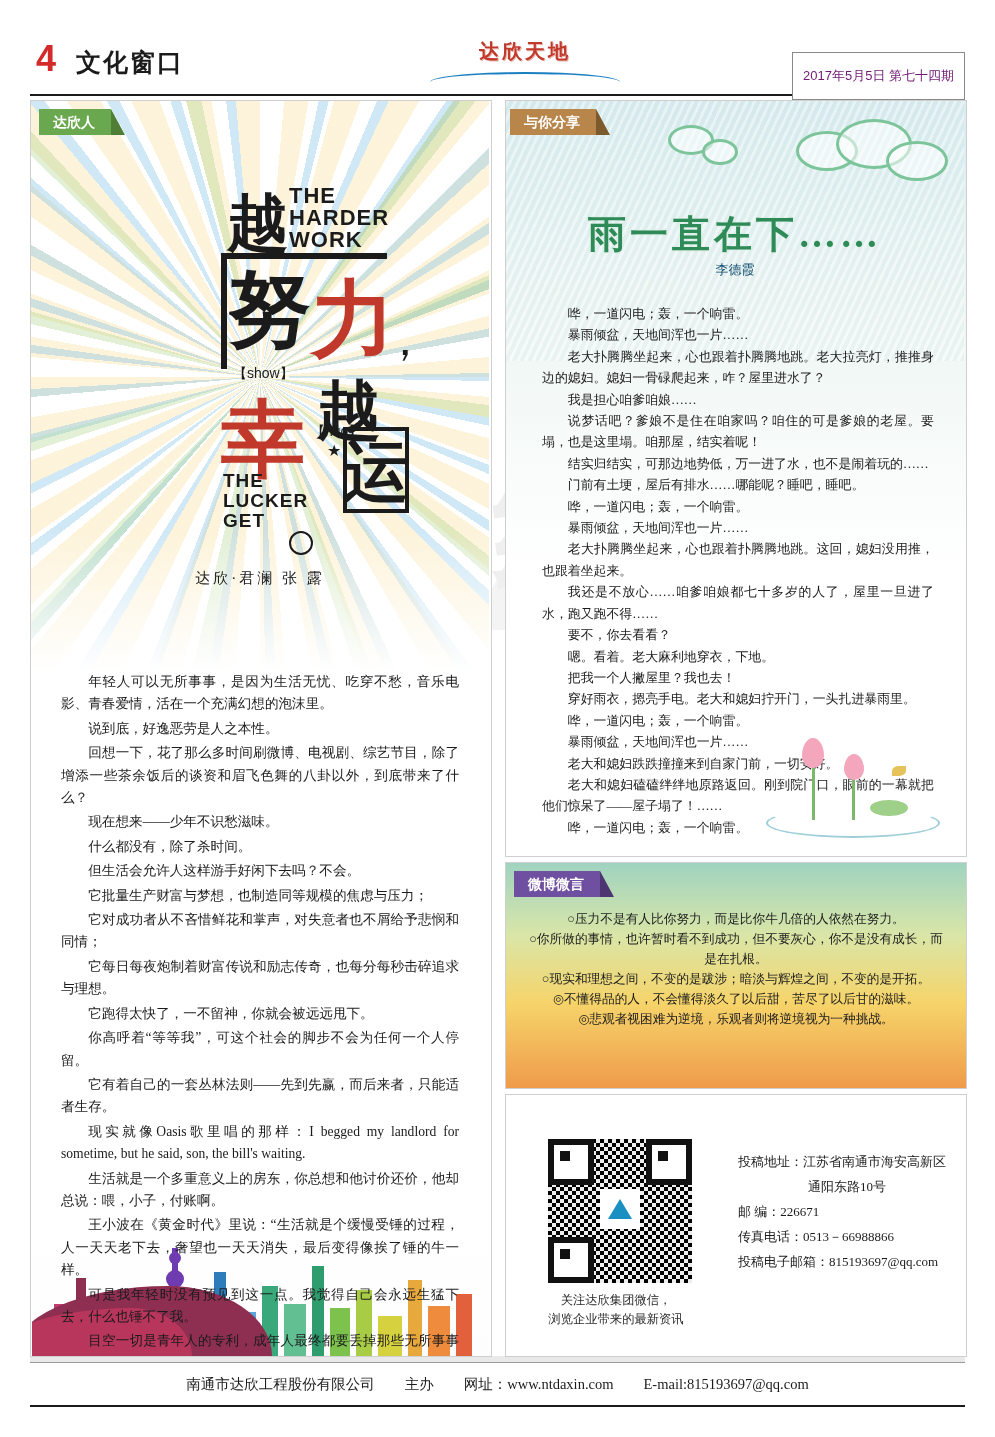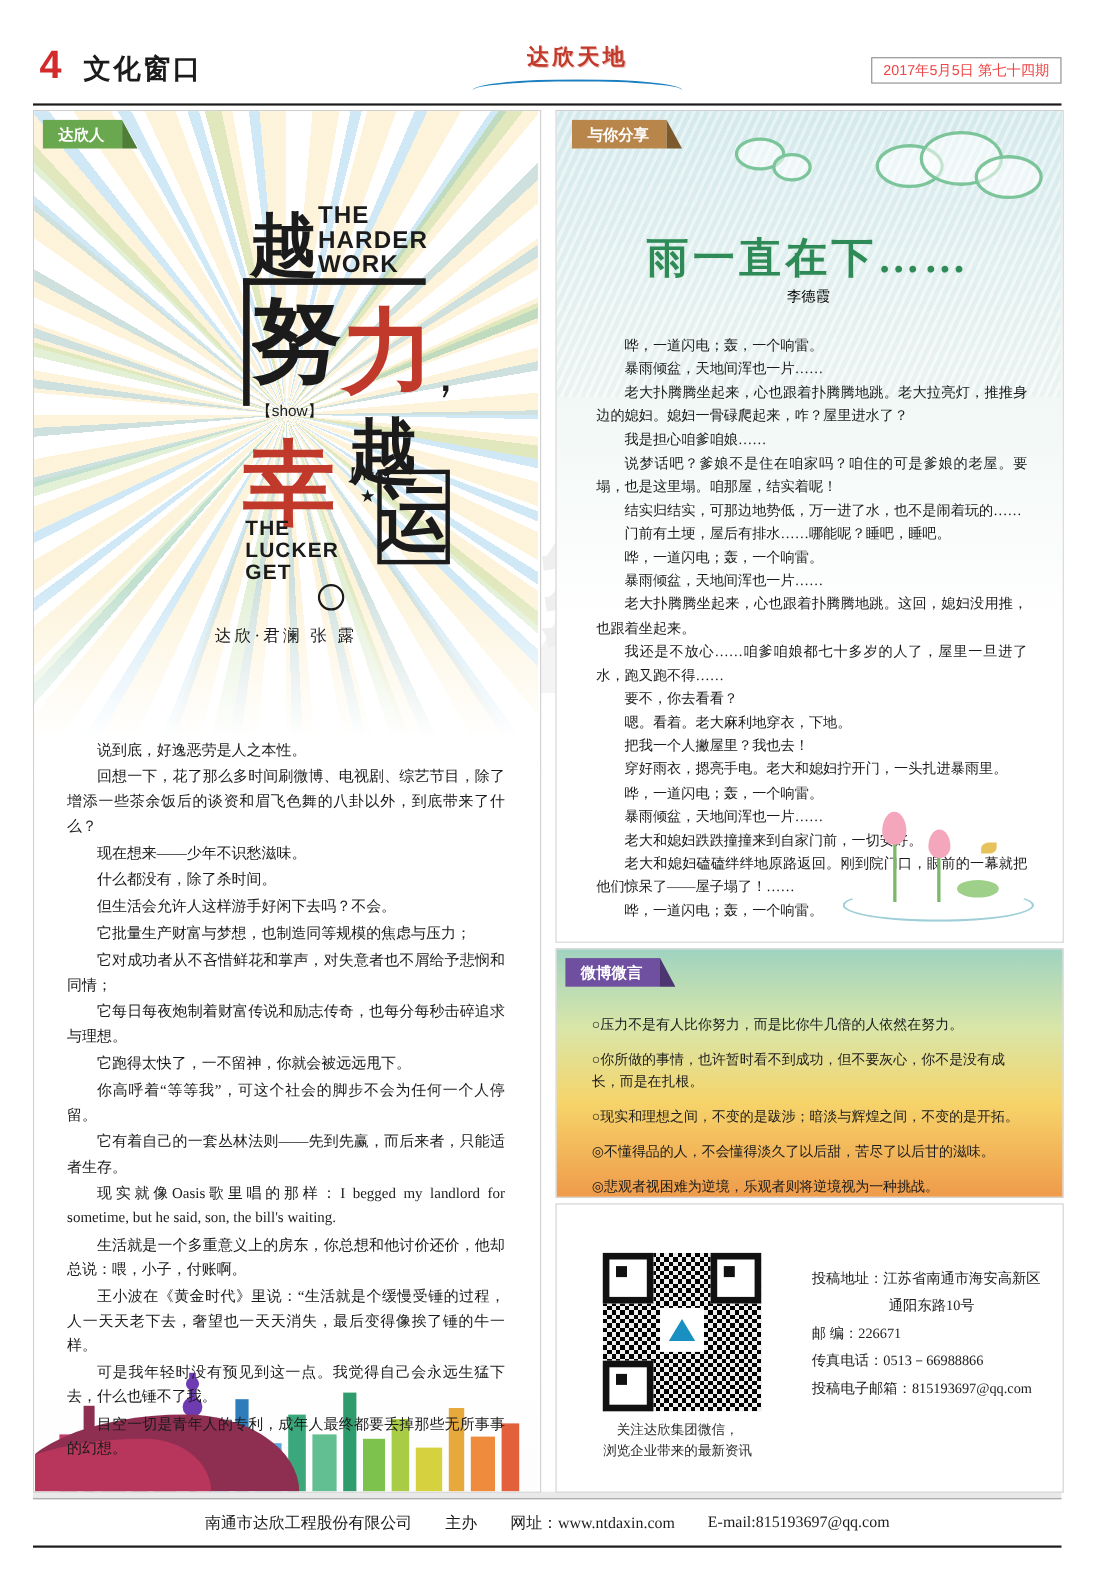--- a/index.html
+++ b/index.html
@@ -39,22 +39,22 @@
     text-shadow:1px 1px 0 #e8b8b0;
   }
   .paper-name .swoosh{
     position:absolute;left:10px;top:34px;width:190px;height:8px;
     border-top:2px solid #1a7fc1;
     border-radius:50%/100% 100% 0 0;
   }
   .issue-box{
     position:absolute;right:0px;top:10px;
     border:1px solid #8a8a8a;
-    padding:2px 10px;
-    font-size:13px;color:#ef4444;
+    padding:14px 10px;
+    font-size:13px;color:#701a75;
     font-family:"Liberation Sans",sans-serif;
     background:#fff;
   }
   
   .watermark{
     position:absolute;left:330px;top:430px;
     font-size:150px;color:#efefef;font-weight:bold;letter-spacing:14px;
     z-index:0;user-select:none;
   }
   .wm-tri{
@@ -157,33 +157,33 @@
   }
   .rc-bg{
     position:absolute;inset:0;
     background:linear-gradient(to bottom,#d9ecef 0%,#eef6f3 28%,#ffffff 62%,#ffffff 100%);
   }
   .rc-texture{
     position:absolute;left:0;top:0;width:458px;height:260px;
     background:repeating-linear-gradient(115deg, rgba(255,255,255,.55) 0 3px, rgba(190,220,225,.25) 3px 7px);
     opacity:.65;
   }
-  .tag-right{left:14px;top:8px;background:#b8864b;}
+  .tag-right{left:4px;top:8px;background:#b8864b;}
   .tag-right .fold{border-left-color:#7d5a2d;}
   .cloud{
     position:absolute;border:3px solid #7cc49a;border-radius:50%;background:rgba(255,255,255,.55);
   }
   .rain-title{
     position:absolute;left:0;top:108px;width:458px;text-align:center;
     font-size:38px;font-weight:bold;color:#2e8b57;letter-spacing:4px;
     text-shadow:0 0 2px #cfe8d8;
   }
   .rain-author{
     position:absolute;left:0;top:160px;width:458px;text-align:center;
-    font-size:13px;color:#000000;
+    font-size:13px;color:#0c4a6e;
   }
   .poem{
     position:absolute;left:36px;top:203px;width:392px;
     font-size:12.9px;line-height:21.4px;color:#1b1b1b;text-align:justify;
   }
   .poem p{margin:0;text-indent:2em;}
   .lotus{
     position:absolute;right:30px;bottom:10px;width:170px;height:110px;
   }
   .water{
@@ -195,21 +195,21 @@
     position:absolute;left:505px;top:862px;width:460px;height:225px;
     border:1px solid #cfcfcf;overflow:hidden;z-index:2;
     background:linear-gradient(to bottom,#9fd3c0 0%, #d9e6a8 32%, #f6d46a 62%, #ef9b4a 100%);
   }
   .tag-weibo{left:8px;top:8px;background:#6f4fa0;}
   .tag-weibo .fold{border-left-color:#4c3570;}
   .weibo-list{
     position:absolute;left:20px;top:46px;width:420px;
     font-size:12.7px;line-height:20px;color:#1b1b1b;
   }
-  .weibo-list p{margin:12px;}
+  .weibo-list p{margin:0;text-align:center;}
   
   .contact{
     position:absolute;left:505px;top:1094px;width:460px;height:261px;
     border:1px solid #cfcfcf;background:#fff;z-index:2;overflow:hidden;
   }
   .qr{
     position:absolute;left:38px;top:40px;width:144px;height:144px;
     background:
       repeating-linear-gradient(90deg,#111 0 4px,#fff 4px 8px),
       repeating-linear-gradient(0deg,#111 0 4px,#fff 4px 8px);
@@ -292,20 +292,21 @@
       <div class="box-yun"></div>
       <div class="t-yun">运</div>
       <div class="t-eng2" style="white-space:pre-line;">THE
 LUCKER
 GET</div>
       <div class="t-circle"></div>
       <div class="byline">达欣·君澜  张 露</div>
     </div>
 
     <div class="left-body">
+      <p>年轻人可以无所事事，是因为生活无忧、吃穿不愁，音乐电影、青春爱情，活在一个充满幻想的泡沫里。</p>
       <p>说到底，好逸恶劳是人之本性。</p>
       <p>回想一下，花了那么多时间刷微博、电视剧、综艺节目，除了增添一些茶余饭后的谈资和眉飞色舞的八卦以外，到底带来了什么？</p>
       <p>现在想来——少年不识愁滋味。</p>
       <p>什么都没有，除了杀时间。</p>
       <p>但生活会允许人这样游手好闲下去吗？不会。</p>
       <p>它批量生产财富与梦想，也制造同等规模的焦虑与压力；</p>
       <p>它对成功者从不吝惜鲜花和掌声，对失意者也不屑给予悲悯和同情；</p>
       <p>它每日每夜炮制着财富传说和励志传奇，也每分每秒击碎追求与理想。</p>
       <p>它跑得太快了，一不留神，你就会被远远甩下。</p>
       <p>你高呼着“等等我”，可这个社会的脚步不会为任何一个人停留。</p>

